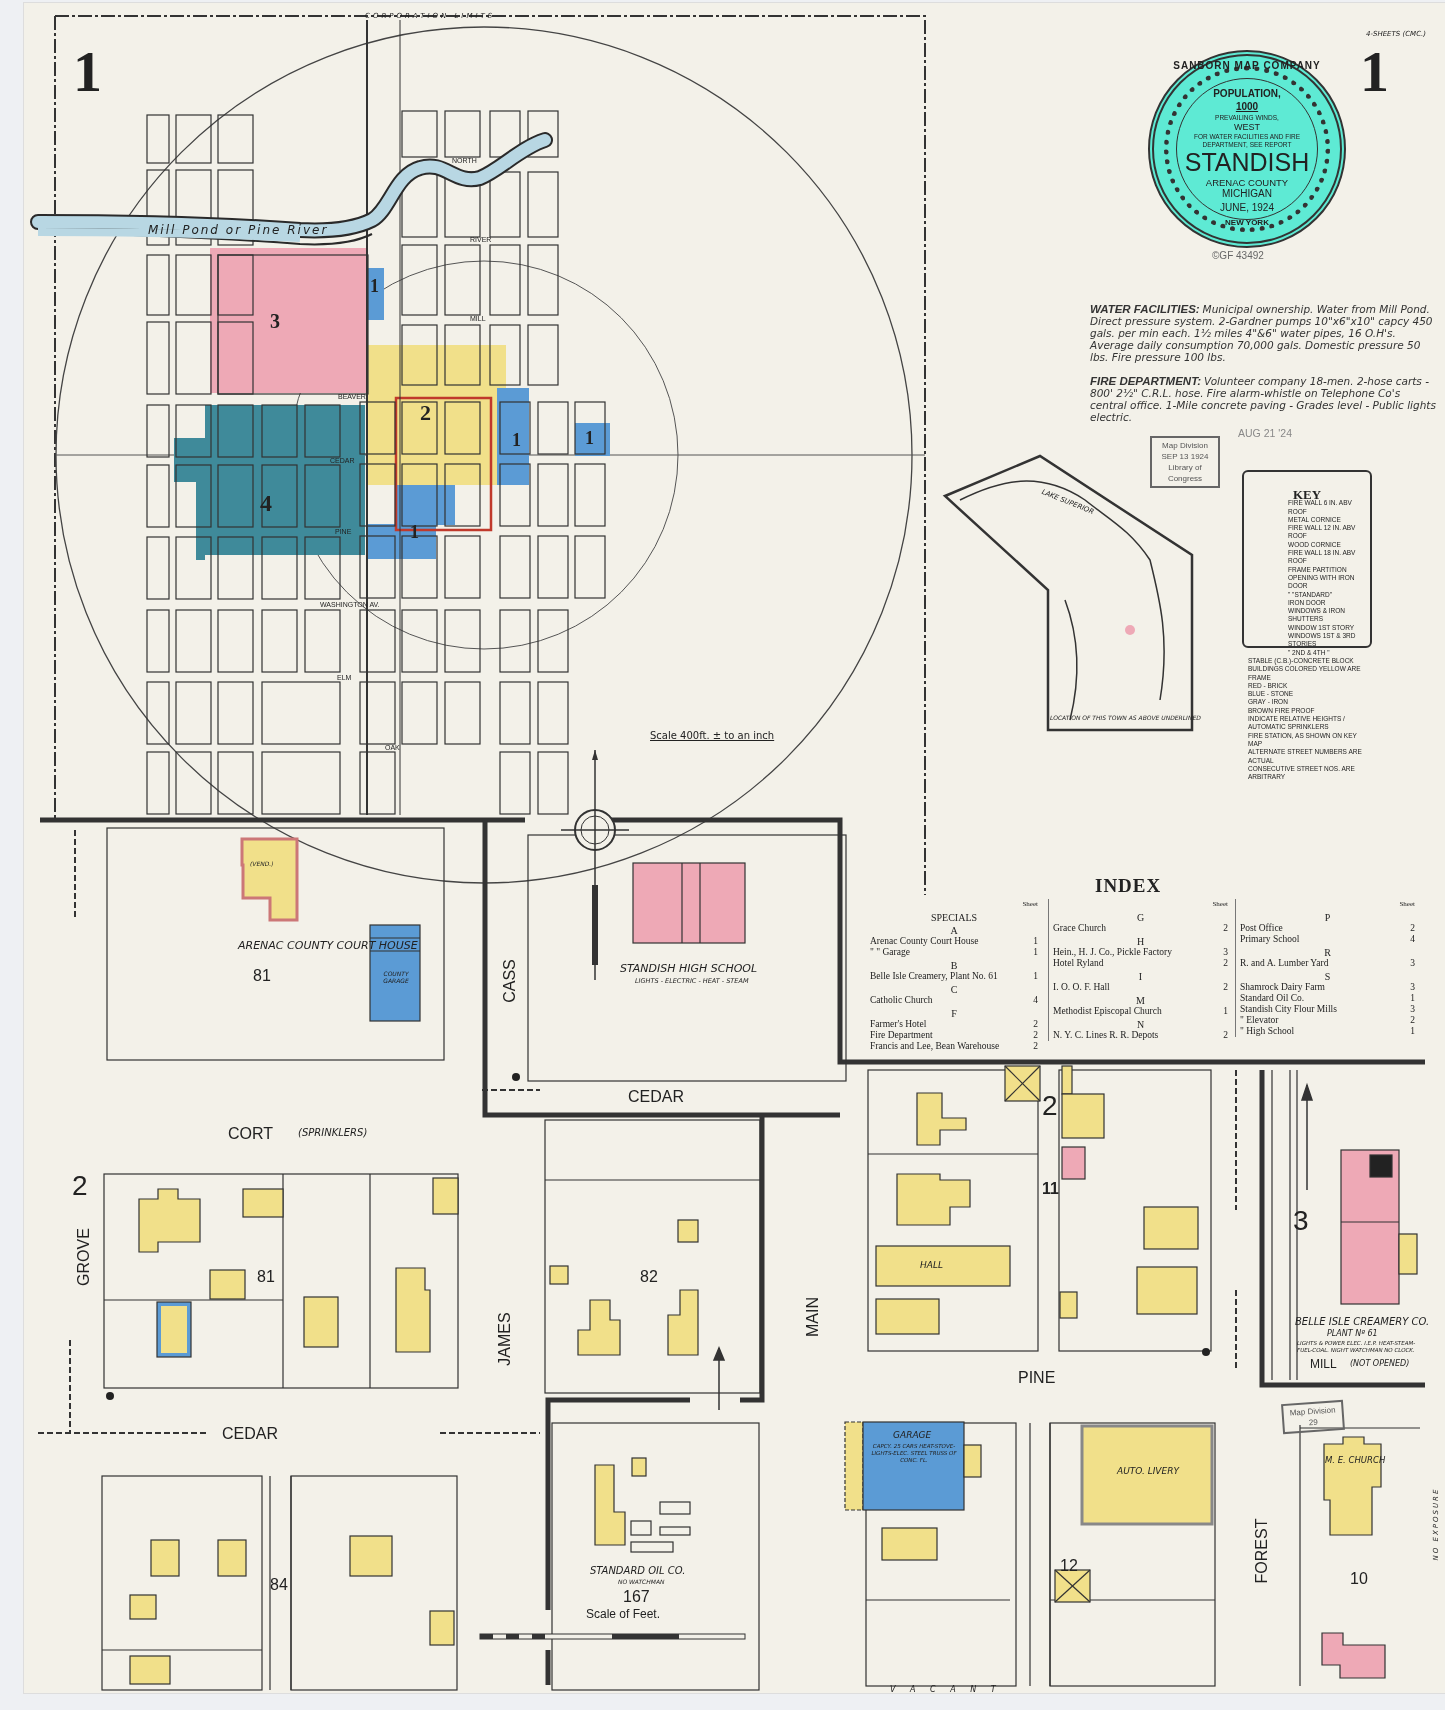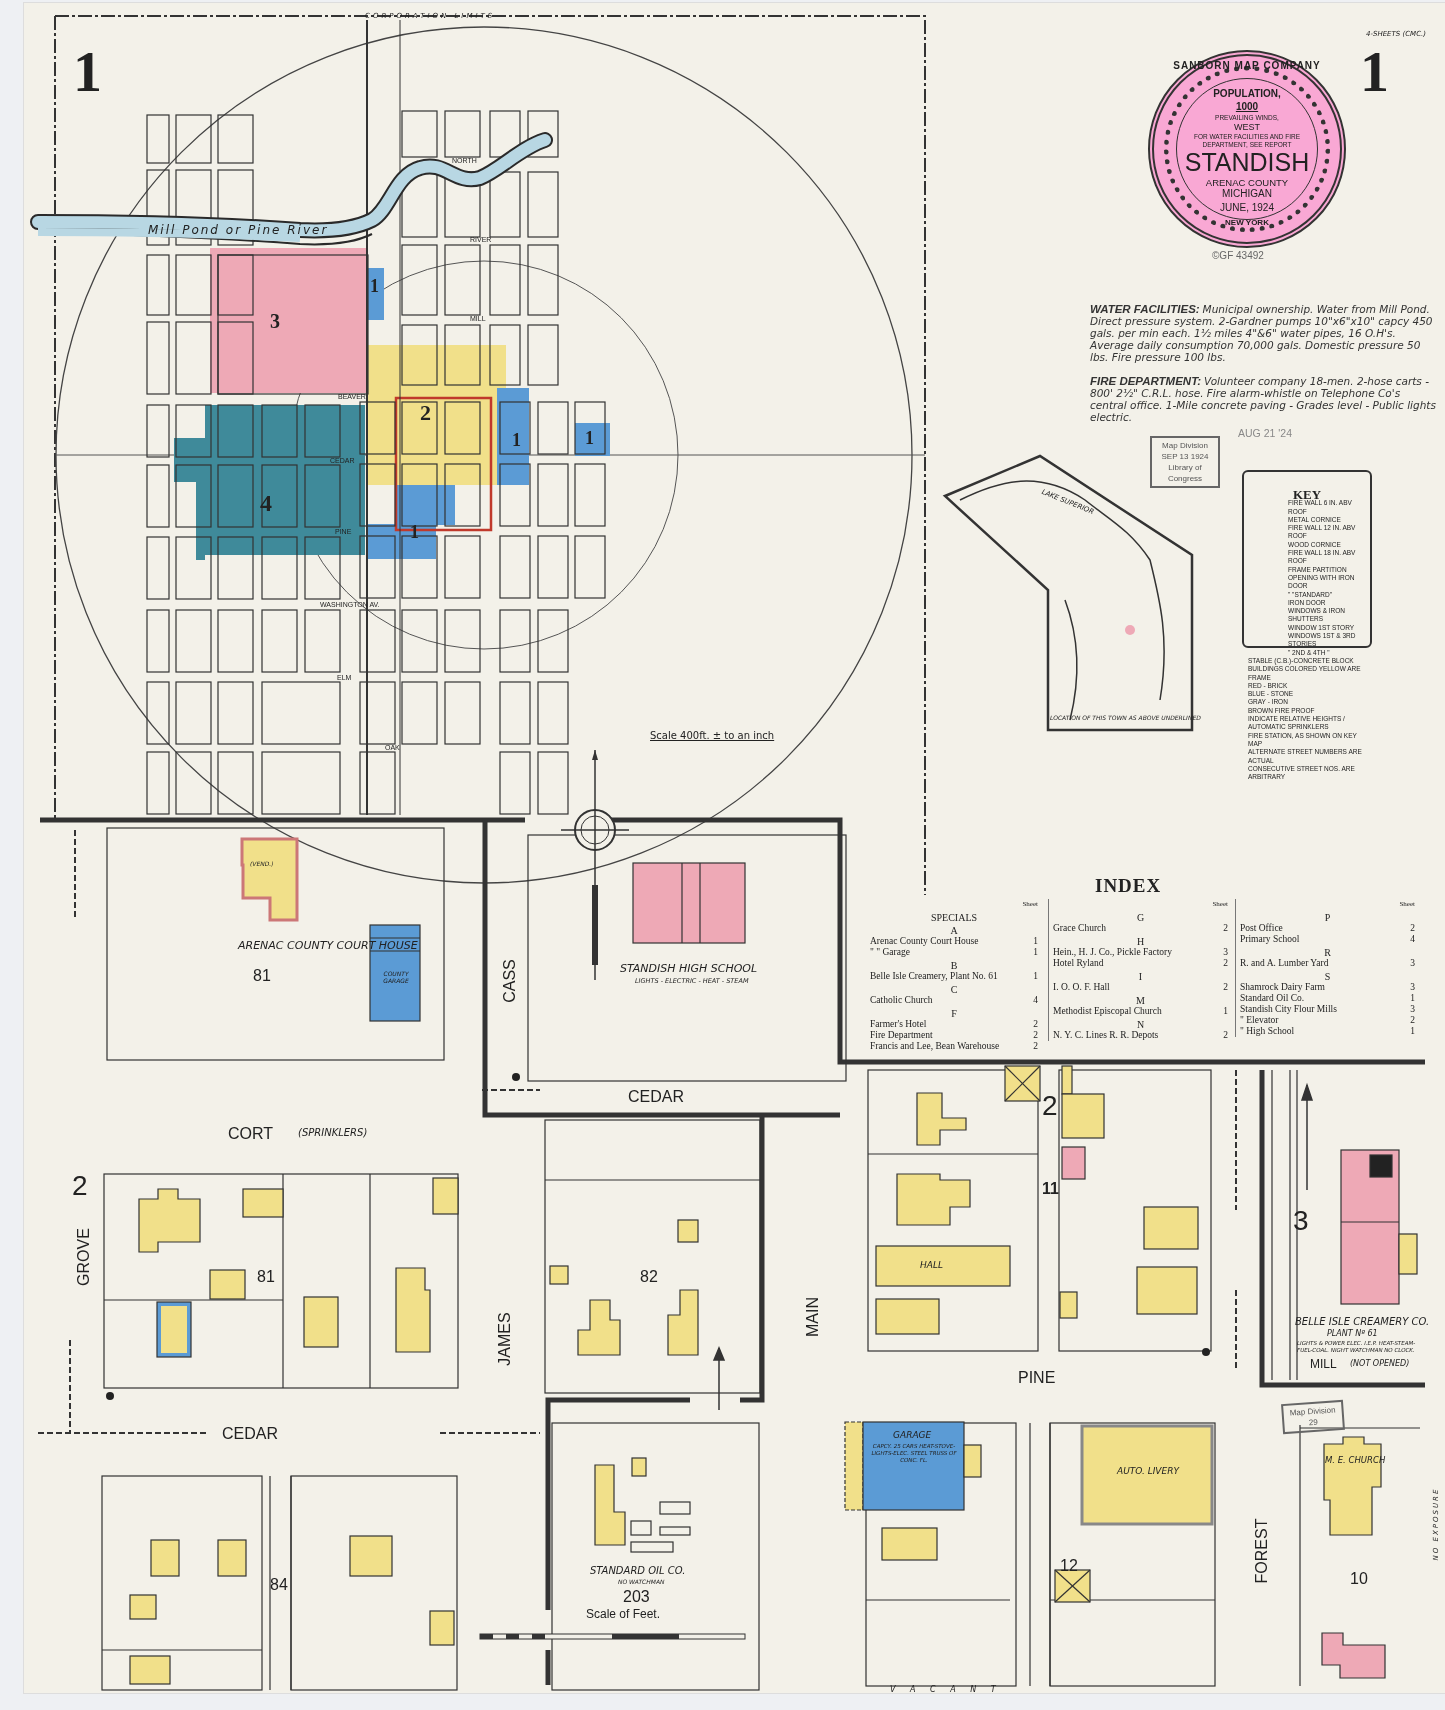--- a/index.html
+++ b/index.html
@@ -1,21 +1,21 @@
 <!DOCTYPE html>
 <html><head>
 <meta charset="utf-8">
 <style>
   html,body{margin:0;padding:0;}
   body{width:1445px;height:1710px;background:#eef0f3;position:relative;overflow:hidden;font-family:"Liberation Sans",sans-serif;}
   .paper{position:absolute;left:24px;top:3px;width:1421px;height:1690px;background:#f3f1e9;box-shadow:0 0 0 1px #ddd;}
   svg{position:absolute;left:0;top:0;}
   .hand{font-family:"DejaVu Sans",sans-serif;font-style:italic;}
   .sheetnum{position:absolute;font-family:"Liberation Serif",serif;font-weight:bold;font-size:58px;color:#222;}
-  .seal{position:absolute;left:1148px;top:50px;width:186px;height:186px;border-radius:50%;border:6px double #333;background:#f9a8d4;text-align:center;color:#222;}
+  .seal{position:absolute;left:1148px;top:50px;width:186px;height:186px;border-radius:50%;border:6px double #333;background:#5eead4;text-align:center;color:#222;}
   .seal .ring{position:absolute;left:10px;top:10px;right:10px;bottom:10px;border-radius:50%;border:5px dotted #333;}
   .seal .inner{position:absolute;left:22px;top:22px;right:22px;bottom:22px;border-radius:50%;border:1px solid #333;}
   .seal .t{position:absolute;left:0;right:0;text-align:center;}
   .notes{position:absolute;left:1090px;top:303px;width:350px;font-size:10.5px;line-height:12px;color:#333;}
   .notes .h{font-weight:bold;font-style:italic;font-size:11.5px;}
   .stamp{position:absolute;border:2px solid #666;font-size:8px;color:#555;text-align:center;padding:2px 4px;line-height:11px;}
   .key{position:absolute;left:1242px;top:470px;width:130px;height:178px;border:2px solid #333;border-radius:6px;font-size:6.5px;line-height:8.3px;color:#222;padding:19px 4px;box-sizing:border-box;}
   .key .kt{font-family:"Liberation Serif",serif;font-weight:bold;font-size:13px;text-align:center;}
   .index{position:absolute;left:870px;top:875px;width:570px;font-family:"Liberation Serif",serif;color:#222;}
   .index .title{position:absolute;left:225px;top:0;font-size:19px;font-weight:bold;letter-spacing:1px;}
@@ -568,14 +568,14 @@
 <div class="lbl" style="left:1060px;top:1557px;font-size:16px;">12</div>
 <div class="lbl hand" style="left:893px;top:1430px;font-size:9px;color:#fff;color:#222;">GARAGE</div>
 <div class="lbl hand" style="left:868px;top:1443px;font-size:5.5px;width:92px;white-space:normal;text-align:center;line-height:7px;">CAPCY. 25 CARS HEAT-STOVE-LIGHTS-ELEC. STEEL TRUSS OF CONC. FL.</div>
 <div class="lbl hand" style="left:1117px;top:1466px;font-size:9px;">AUTO. LIVERY</div>
 <div class="lbl hand" style="left:890px;top:1685px;font-size:8px;letter-spacing:6px;">V A C A N T</div>
 <div class="lbl" style="left:1350px;top:1570px;font-size:16px;">10</div>
 <div class="lbl hand" style="left:1325px;top:1455px;font-size:8.5px;">M. E. CHURCH</div>
 <div class="lbl hand" style="left:1400px;top:1520px;font-size:7px;transform:rotate(-90deg);letter-spacing:2px;">NO EXPOSURE</div>
 <div class="lbl hand" style="left:590px;top:1565px;font-size:10px;">STANDARD OIL CO.</div>
 <div class="lbl hand" style="left:618px;top:1578px;font-size:6px;">NO WATCHMAN</div>
-<div class="lbl" style="left:623px;top:1588px;font-size:16px;">203</div>
+<div class="lbl" style="left:623px;top:1588px;font-size:16px;">167</div>
 <div class="lbl" style="left:586px;top:1607px;font-size:12px;">Scale of Feet.</div>
 
 </body></html>

